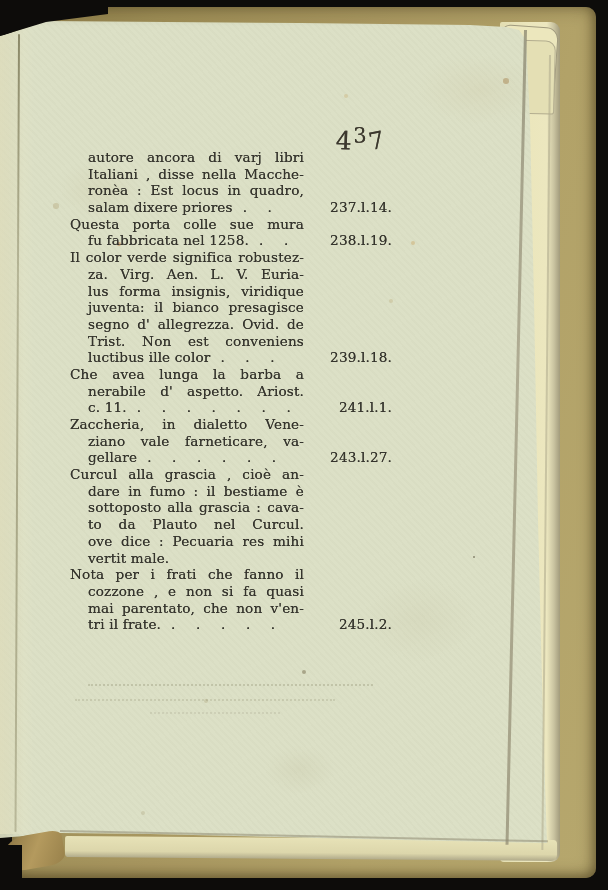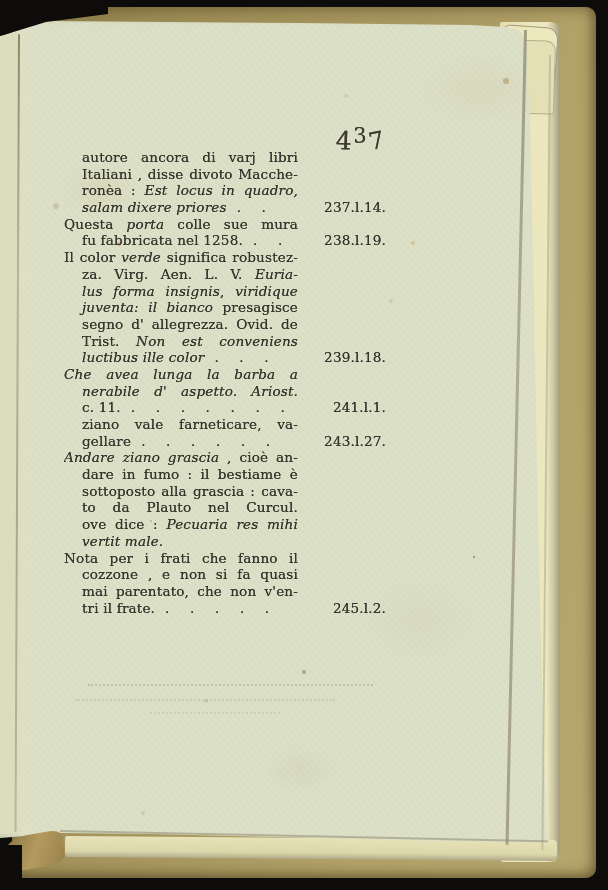--- a/index.html
+++ b/index.html
@@ -82,29 +82,29 @@
   .edge-ridge-2{
     position:absolute;left:549px;top:55px;width:2px;height:795px;transform:rotate(0.55deg);
     transform-origin:top left;opacity:.6;background:#b3ad90;
   }
   .bottom-ridge{
     position:absolute;left:60px;top:830px;width:488px;height:2px;transform:rotate(1.2deg);
     transform-origin:top left;opacity:.55;background:#8f8a72;
   }
   
   .text-block{
-    position:absolute;left:64px;top:149px;width:322px;
+    position:absolute;left:70px;top:149px;width:322px;
     color:#35342d;font-size:13.6px;letter-spacing:.15px;
     text-shadow:0 0 .5px rgba(53,52,45,.85);
   }
   .line{height:16.7px;line-height:16.7px;white-space:nowrap;box-sizing:border-box;}
   .line.just{white-space:normal;text-align:justify;text-align-last:justify;padding-right:88px;overflow:hidden;}
   .line.cont{padding-left:18px;}
   .line.refline{display:flex;align-items:baseline;}
-  .line .it{font-style:italic;}
+  .line .it{}
   .refline .seg-wrap{flex:none;}
   .leader{flex:1 1 auto;overflow:hidden;white-space:nowrap;word-spacing:16px;padding:0 6px 0 10px;}
   .cite{flex:none;width:102px;display:inline-flex;justify-content:flex-end;white-space:pre;}
   
   .folio{
     position:absolute;left:336px;top:124px;width:60px;height:36px;
     color:#3c382e;font-size:25px;font-weight:500;letter-spacing:2px;
     transform:rotate(-6deg);text-shadow:0 0 .6px rgba(60,56,46,.8);
   }
   .folio .fd{display:inline-block;}
@@ -145,21 +145,21 @@
 
   <div class="page">
     <div class="gutter-shade"></div>
     <div class="fold-line"></div>
     <div class="specks"></div>
 
     <div class="folio"><span class="fd fd0">4</span><span class="fd fd1">3</span><span class="fd fd2">7</span></div>
 
     <div class="text-block">
         <div class="line cont just"><span class="ro">autore ancora di varj libri</span></div>
-        <div class="line cont just"><span class="ro">Italiani , disse divoto Macche-</span></div>
+        <div class="line cont just"><span class="ro">Italiani , disse nella Macche-</span></div>
         <div class="line cont just"><span class="ro">ronèa : </span><span class="it">Est locus in quadro,</span></div>
         <div class="line cont refline">
           <span class="seg-wrap"><span class="it">salam dixere priores</span></span>
           <span class="leader">. . .</span>
           <span class="cite"><span>237.</span><span>l.</span><span>14.</span></span>
         </div>
         <div class="line just"><span class="ro">Questa </span><span class="it">porta</span><span class="ro"> colle sue mura</span></div>
         <div class="line cont refline">
           <span class="seg-wrap"><span class="ro">fu fabbricata nel 1258.</span></span>
           <span class="leader">. .</span>
@@ -176,27 +176,28 @@
           <span class="leader">. . . .</span>
           <span class="cite"><span>239.</span><span>l.</span><span>18.</span></span>
         </div>
         <div class="line just"><span class="it">Che avea lunga la barba a</span></div>
         <div class="line cont just"><span class="it">nerabile d' aspetto. Ariost.</span></div>
         <div class="line cont refline">
           <span class="seg-wrap"><span class="ro">c. 11.</span></span>
           <span class="leader">. . . . . . .</span>
           <span class="cite"><span>241.</span><span>l.</span><span>1.</span></span>
         </div>
+        <div class="line just"><span class="it">Zaccheria</span><span class="ro">, in dialetto Vene-</span></div>
         <div class="line cont just"><span class="ro">ziano vale farneticare, va-</span></div>
         <div class="line cont refline">
           <span class="seg-wrap"><span class="ro">gellare</span></span>
           <span class="leader">. . . . . . .</span>
           <span class="cite"><span>243.</span><span>l.</span><span>27.</span></span>
         </div>
-        <div class="line just"><span class="it">Andare ziano grascia</span><span class="ro"> , cioè an-</span></div>
+        <div class="line just"><span class="it">Curcul alla grascia</span><span class="ro"> , cioè an-</span></div>
         <div class="line cont just"><span class="ro">dare in fumo : il bestiame è</span></div>
         <div class="line cont just"><span class="ro">sottoposto alla grascia : cava-</span></div>
         <div class="line cont just"><span class="ro">to da Plauto nel Curcul.</span></div>
         <div class="line cont just"><span class="ro">ove dice : </span><span class="it">Pecuaria res mihi</span></div>
         <div class="line cont"><span class="it">vertit male.</span></div>
         <div class="line just"><span class="ro">Nota per i frati che fanno il</span></div>
         <div class="line cont just"><span class="ro">cozzone , e non si fa quasi</span></div>
         <div class="line cont just"><span class="ro">mai parentato, che non v'en-</span></div>
         <div class="line cont refline">
           <span class="seg-wrap"><span class="ro">tri il frate.</span></span>

